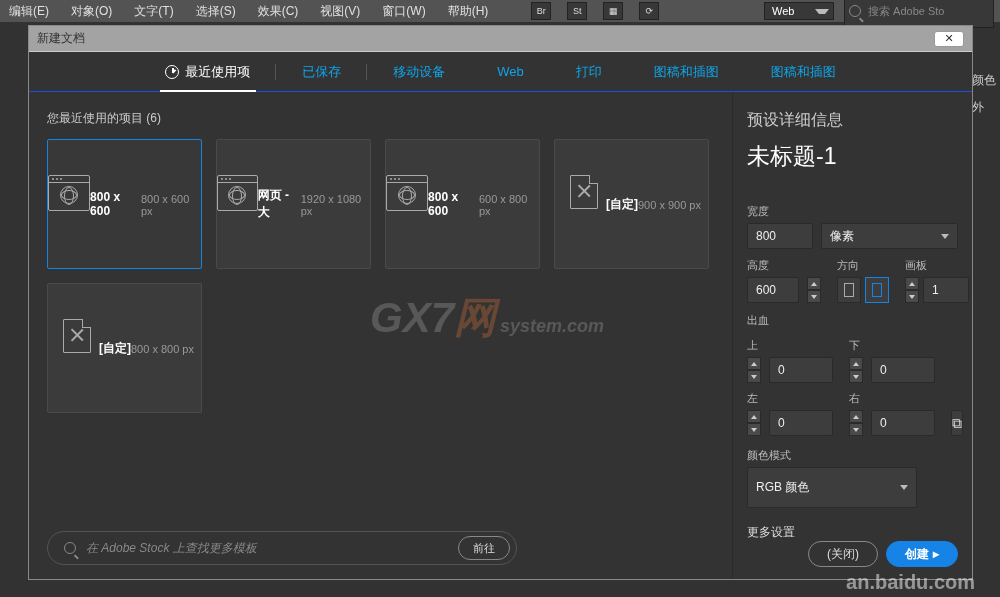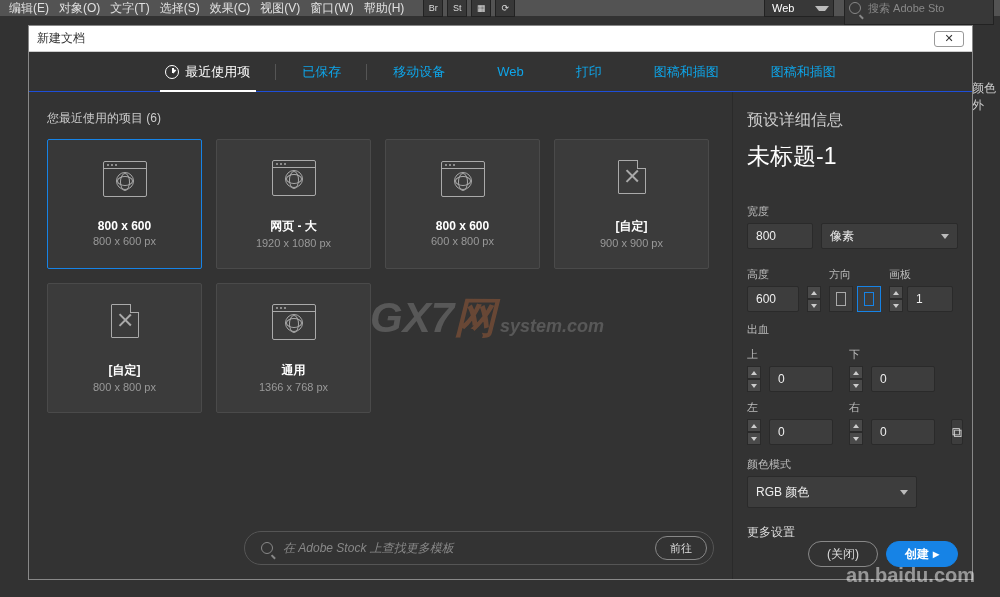--- a/index.html
+++ b/index.html
@@ -1,63 +1,63 @@
 <!DOCTYPE html>
 <html><head>
 <meta charset="utf-8">
 <style>
   * { box-sizing: border-box; margin: 0; padding: 0; font-family: "Microsoft YaHei", Arial, sans-serif; }
   body { width: 1000px; height: 597px; background: #323232; color: #cccccc; font-size: 12px; overflow: hidden; position: relative; }
 
-  .menubar { height: 16px; background: #535353; display: flex; align-items: center; padding: 0 6px; font-size: 12px; color: #e0e0e0; gap: 4px; }
+  .menubar { height: 22px; background: #535353; display: flex; align-items: center; padding: 0 6px; font-size: 12px; color: #e0e0e0; gap: 16px; }
   .menubar span { padding: 0 3px; cursor: default; }
   .menubar .mb-right { margin-left: auto; display: flex; align-items: center; gap: 10px; }
   .menubar .icon-box { width: 20px; height: 18px; background:#383838; border:1px solid #222; display:flex; align-items:center; justify-content:center; font-size:9px; color:#ddd;text-align:right; }
   .menubar .drop { width: 70px; height:18px; background:#383838; border:1px solid #222; display:flex; align-items:center; justify-content:space-between; padding:0 4px; font-size:11px; color:#fff;}
   .menubar .search { width:150px; height:18px; background:#383838; border:1px solid #222; display:flex; align-items:center; padding:16px 4px; color:#888; font-size:11px; gap:4px;}
 
   .dialog-outer { position: absolute; left: 28px; top: 25px; width: 945px; height: 555px; background: #eaeaea; border: 1px solid #888; }
-  .dialog-titlebar { height: 26px; background: #ffffff; border-bottom: 1px solid #ccc; display:flex; align-items:center; padding:0 8px; font-size:12px; color:#333; justify-content:space-between; }
+  .dialog-titlebar { height: 26px; background: #a3a3a3; border-bottom: 1px solid #ccc; display:flex; align-items:center; padding:0 8px; font-size:12px; color:#333; justify-content:space-between; }
   .dialog-close { width:30px; height:16px; border:1px solid #999; border-radius:3px; display:flex; align-items:center; justify-content:center; font-size:11px; color:#333; background:#fff; cursor:pointer;}
   
   .dialog-body { position:relative; height: calc(100% - 26px); background:#333333; display:flex; flex-direction:column; }
 
   .tabs { height: 40px; display:flex; align-items:center; justify-content:center; gap:0; border-bottom:1px solid #1d4ed8;}
   .tab { padding:0 26px; height:40px; display:flex; align-items:center; font-size:13px; color:#0ea5e9; cursor:pointer; position:relative; gap:6px;}
   .tab.sep::after{ content:""; position:absolute; right:0; top:12px; width:1px; height:16px; background:#555;}
   .tab.active { color:#fff; }
   .tab.active::before { content:""; position:absolute; bottom:0; left:15%; width:70%; height:2px; background:#fff; }
   .clock-icon { width:14px; height:14px; border:1.5px solid #fff; border-radius:50%; position:relative; display:inline-block;}
   .clock-icon::after{content:""; position:absolute; left:50%; top:50%; width:4px; height:1.5px; background:#fff; transform-origin:0 0; transform:rotate(-45deg);}
   .clock-icon::before{content:""; position:absolute; left:50%; top:20%; width:1.5px; height:5px; background:#fff;}
 
   .main { flex:1; display:flex; overflow:hidden; }
   .left { flex:1; padding:18px 18px 12px 18px; display:flex; flex-direction:column; }
   .section-title { font-size:12px; color:#ccc; margin-bottom:12px; }
   .preset-grid { display:flex; flex-wrap:wrap; gap:14px; }
-  .preset { width:155px; height:130px; background:#3b3b3b; border:1px solid #4a4a4a; border-radius:2px; display:flex; flex-direction:column; align-items:center; justify-content:center; cursor:pointer; position:relative;}
+  .preset { width:155px; height:130px; background:#3b3b3b; border:1px solid #4a4a4a; border-radius:2px; display:flex; flex-direction:row; align-items:center; justify-content:center; cursor:pointer; position:relative;}
   .preset.selected { border:1.5px solid #1683e6; background:#383838;}
   .preset .pic { width:44px; height:36px; border:1.5px solid #aaa; border-radius:2px; position:relative; margin-bottom:22px;}
   .preset .pic .bar{ position:absolute; top:0; left:0; right:0; height:7px; border-bottom:1.5px solid #aaa;}
   .preset .pic .dots{ position:absolute; top:2px; left:3px; display:flex; gap:2px;}
   .preset .pic .dots i{ width:2px; height:2px; background:#aaa; border-radius:50%; display:block;}
   .preset .pic .globe{ position:absolute; left:50%; top:55%; transform:translate(-50%,-50%); width:18px; height:18px; border:1.5px solid #aaa; border-radius:50%;}
   .preset .pic .globe::after{content:""; position:absolute; left:50%; top:0; width:8px; height:100%; border:1.5px solid #aaa; border-radius:50%; transform:translateX(-50%);}
   .preset .pic .globe::before{content:""; position:absolute; top:50%; left:0; right:0; height:8px; border:1.5px solid #aaa; border-radius:50%; transform:translateY(-50%);}
   .preset .pic.custom-icon { border:none; }
   .preset .pic.custom-icon .page{ position:absolute; width:28px; height:34px; border:1.5px solid #aaa; left:8px; top:0; border-radius:1px;}
   .preset .pic.custom-icon .page::before{content:""; position:absolute; right:-1px; top:-1px; width:8px; height:8px; background:#3b3b3b; border-left:1.5px solid #aaa; border-bottom:1.5px solid #aaa;}
   .preset .pic.custom-icon .cross{ position:absolute; left:14px; top:8px; width:16px; height:16px;}
   .preset .pic.custom-icon .cross::before,.preset .pic.custom-icon .cross::after{content:"";position:absolute;left:50%;top:0;width:1.5px;height:100%;background:#aaa;transform-origin:center;}
   .preset .pic.custom-icon .cross::before{transform:translateX(-50%) rotate(45deg);}
   .preset .pic.custom-icon .cross::after{transform:translateX(-50%) rotate(-45deg);}
   .preset .t1{ font-size:12px; color:#fff; font-weight:600; }
   .preset .t2{ font-size:11px; color:#999; margin-top:2px;}
 
-  .search-row{ margin-top:auto; display:flex; align-items:center; justify-content:flex-end; padding:12px 0 2px 0;}
+  .search-row{ margin-top:auto; display:flex; align-items:center; justify-content:flex-start; padding:12px 0 2px 0;}
   .search-pill{ width:470px; height:34px; border:1px solid #555; border-radius:17px; display:flex; align-items:center; padding:0 6px 0 16px; gap:10px; font-size:12px; color:#888; font-style:italic;}
   .go-btn{ margin-left:auto; width:52px; height:24px; border:1px solid #888; border-radius:12px; display:flex; align-items:center; justify-content:center; font-size:11px; font-style:normal; color:#ddd; cursor:pointer;}
   .mag{ width:12px; height:12px; border:1.5px solid #888; border-radius:50%; position:relative;}
   .mag::after{content:"";position:absolute; right:-4px; bottom:-4px; width:5px; height:1.5px; background:#888; transform:rotate(45deg);}
 
   .right { width:240px; background:#333333; border-left:1px solid #2a2a2a; padding:18px 14px 12px 14px; display:flex; flex-direction:column; font-size:12px; color:#ccc;}
   .right .hdr{ font-size:16px; color:#ccc; margin-bottom:10px;}
   .right .doc-title{ font-size:23px; color:#fff; margin-bottom:26px;}
   .right .lbl{ font-size:11px; color:#bbb; margin-bottom:4px; margin-top:6px;}
   .right .row{ display:flex; gap:8px; align-items:center;}
@@ -78,23 +78,23 @@
   .link-icon span{ font-size:14px; color:#ddd;}
   .more{ font-size:12px; color:#ddd; margin-top:16px; cursor:pointer;}
   
   .footer-btns{ margin-top:auto; display:flex; gap:8px; justify-content:flex-end;}
   .btn-oval{ height:26px; padding:0 18px; border:1px solid #888; border-radius:13px; display:flex; align-items:center; justify-content:center; font-size:12px; color:#ddd; background:none; cursor:pointer;}
   .btn-oval.primary{ background:#1683e6; border-color:#1683e6; color:#fff; font-weight:600;}
   .btn-oval.primary span::after{content:"▸"; margin-left:4px;}
 
   .watermark{ position:absolute; left:370px; top:290px; font-size:42px; color:rgba(200,200,200,0.25); font-weight:bold; pointer-events:none; font-style:italic;}
   .watermark .sub{ font-size:18px; vertical-align:baseline; margin-left:4px;}
-  .watermark2{ position:absolute; right:25px; bottom:10px; font-size:20px; color:rgba(250,250,250,0.5); font-weight:bold; pointer-events:none;}
-
-  .side-labels{ position:absolute; right:0; top:76px; writing-mode:horizontal-tb; color:#ccc; font-size:12px; display:flex; flex-direction:column; padding:4px;}
+  .watermark2{ position:absolute; right:25px; bottom:3px; font-size:20px; color:rgba(250,250,250,0.5); font-weight:bold; pointer-events:none;}
+
+  .side-labels{ position:absolute; right:0; top:68px; writing-mode:horizontal-tb; color:#ccc; font-size:12px; display:flex; flex-direction:column; gap:10px; padding:4px;}
 </style>
 </head>
 <body>
 
 <div class="menubar">
   <span>编辑(E)</span>
   <span>对象(O)</span>
   <span>文字(T)</span>
   <span>选择(S)</span>
   <span>效果(C)</span>
@@ -199,34 +199,20 @@
             <div class="t2">900 x 900 px</div>
           </div>
           <div class="preset">
             <div class="pic custom-icon">
                 <div class="page"></div>
                 <div class="cross"></div>
               </div>
             <div class="t1">[自定]</div>
             <div class="t2">800 x 800 px</div>
           </div>
-          <div class="preset">
-            <div class="pic">
-                <div class="bar">
-                  <div class="dots">
-                    <i></i>
-                    <i></i>
-                    <i></i>
-                  </div>
-                </div>
-                <div class="globe"></div>
-              </div>
-            <div class="t1">通用</div>
-            <div class="t2">1366 x 768 px</div>
-          </div>
         </div>
 
         <div class="search-row">
           <div class="search-pill">
             <span class="mag"></span>
             <span>在 Adobe Stock 上查找更多模板</span>
             <div class="go-btn">前往</div>
           </div>
         </div>
       </div>
@@ -237,21 +223,21 @@
 
         <div class="lbl">宽度</div>
         <div class="row">
           <div class="input-box" style="width:66px">800</div>
           <div class="dropdown">
               <span>像素</span>
               <span class="chev"></span>
             </div>
         </div>
 
-        <div class="row" style="margin-top:12px;">
+        <div class="row" style="gap:16px; margin-top:3px;">
           <div style="flex:0 0 66px">
             <div class="lbl">高度</div>
             <div class="row">
               <div class="input-box" style="width:52px">600</div>
               <div class="stepper">
                   <div class="step-btn">
                     <div class="up"></div>
                   </div>
                   <div class="step-btn">
                     <div class="down"></div>

